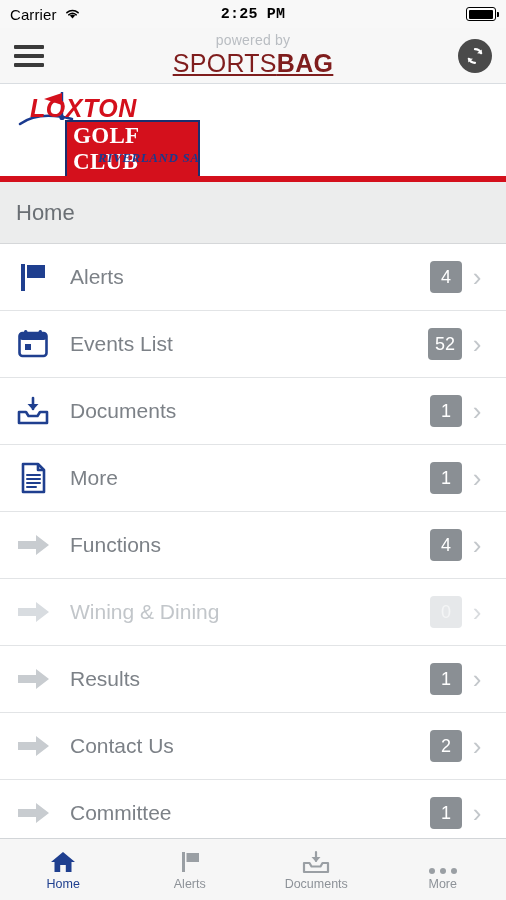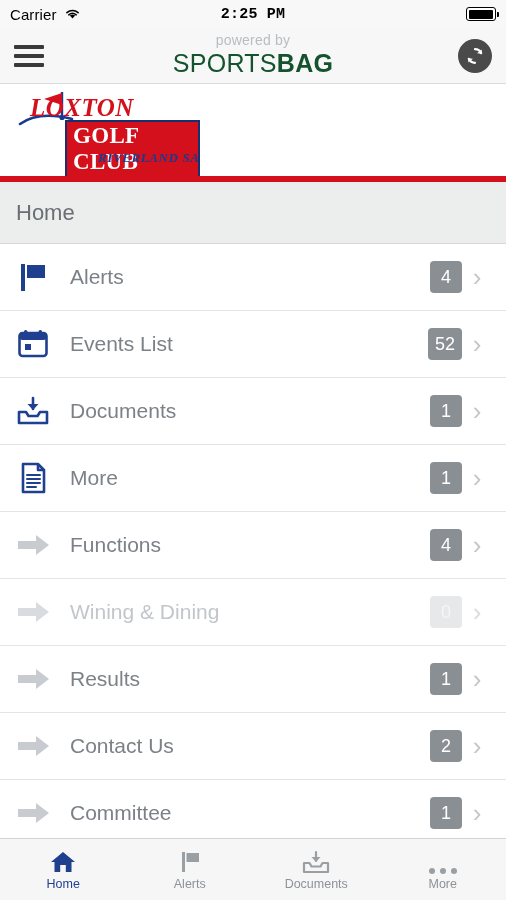--- a/index.html
+++ b/index.html
@@ -51,40 +51,40 @@
     border-bottom: 1px solid #d9dde1;
     flex: 0 0 56px;
   }
   .hamburger { width: 30px; height: 22px; display: flex; flex-direction: column; justify-content: space-between; cursor: pointer; }
   .hamburger span { display: block; height: 4px; background: #3a3a3a; border-radius: 1px; }
   .brand {
     position: absolute; left: 0; right: 0; top: 4px;
     text-align: center; pointer-events: none;
   }
   .brand-top { font-size: 14px; color: #b9bdc2; letter-spacing: .2px; line-height: 17px; }
-  .brand-main { font-size: 25px; color: #14532d; letter-spacing: .3px; line-height: 28px; }
+  .brand-main { font-size: 25px; color: #7f1d1d; letter-spacing: .3px; line-height: 28px; text-decoration: underline; }
   .brand-main b { font-weight: bold; }
   .refresh-btn {
     margin-left: auto; width: 34px; height: 34px; border-radius: 50%;
     background: #4a4a4a; display: flex; align-items: center; justify-content: center;
     cursor: pointer; z-index: 2;
   }
   .refresh-btn svg { display: block; }
 
   
   .logo-band {
     height: 92px; background: #fff; position: relative;
     border-bottom: 6px solid #d4101c;
     flex: 0 0 98px;
     overflow: hidden;
   }
   .logo-wrap { position: absolute; left: 10px; top: 4px; width: 190px; height: 84px; }
   .logo-loxton {
     position: absolute; left: 20px; top: 6px;
-    font-family: Liberation Serif, serif; font-weight: bold;
+    font-family: Liberation Sans, sans-serif; font-weight: bold;
     font-size: 25px; color: #d4101c; letter-spacing: .5px;
     font-style: italic;
   }
   .logo-golfclub {
     position: absolute; left: 55px; top: 32px;
     font-family: Liberation Serif, serif; font-weight: bold;
     font-size: 23px; color: #fff; background: #d4101c;
     padding: 1px 6px 2px 6px; letter-spacing: .3px;
     border: 2px solid #1a2f6e;
   }

